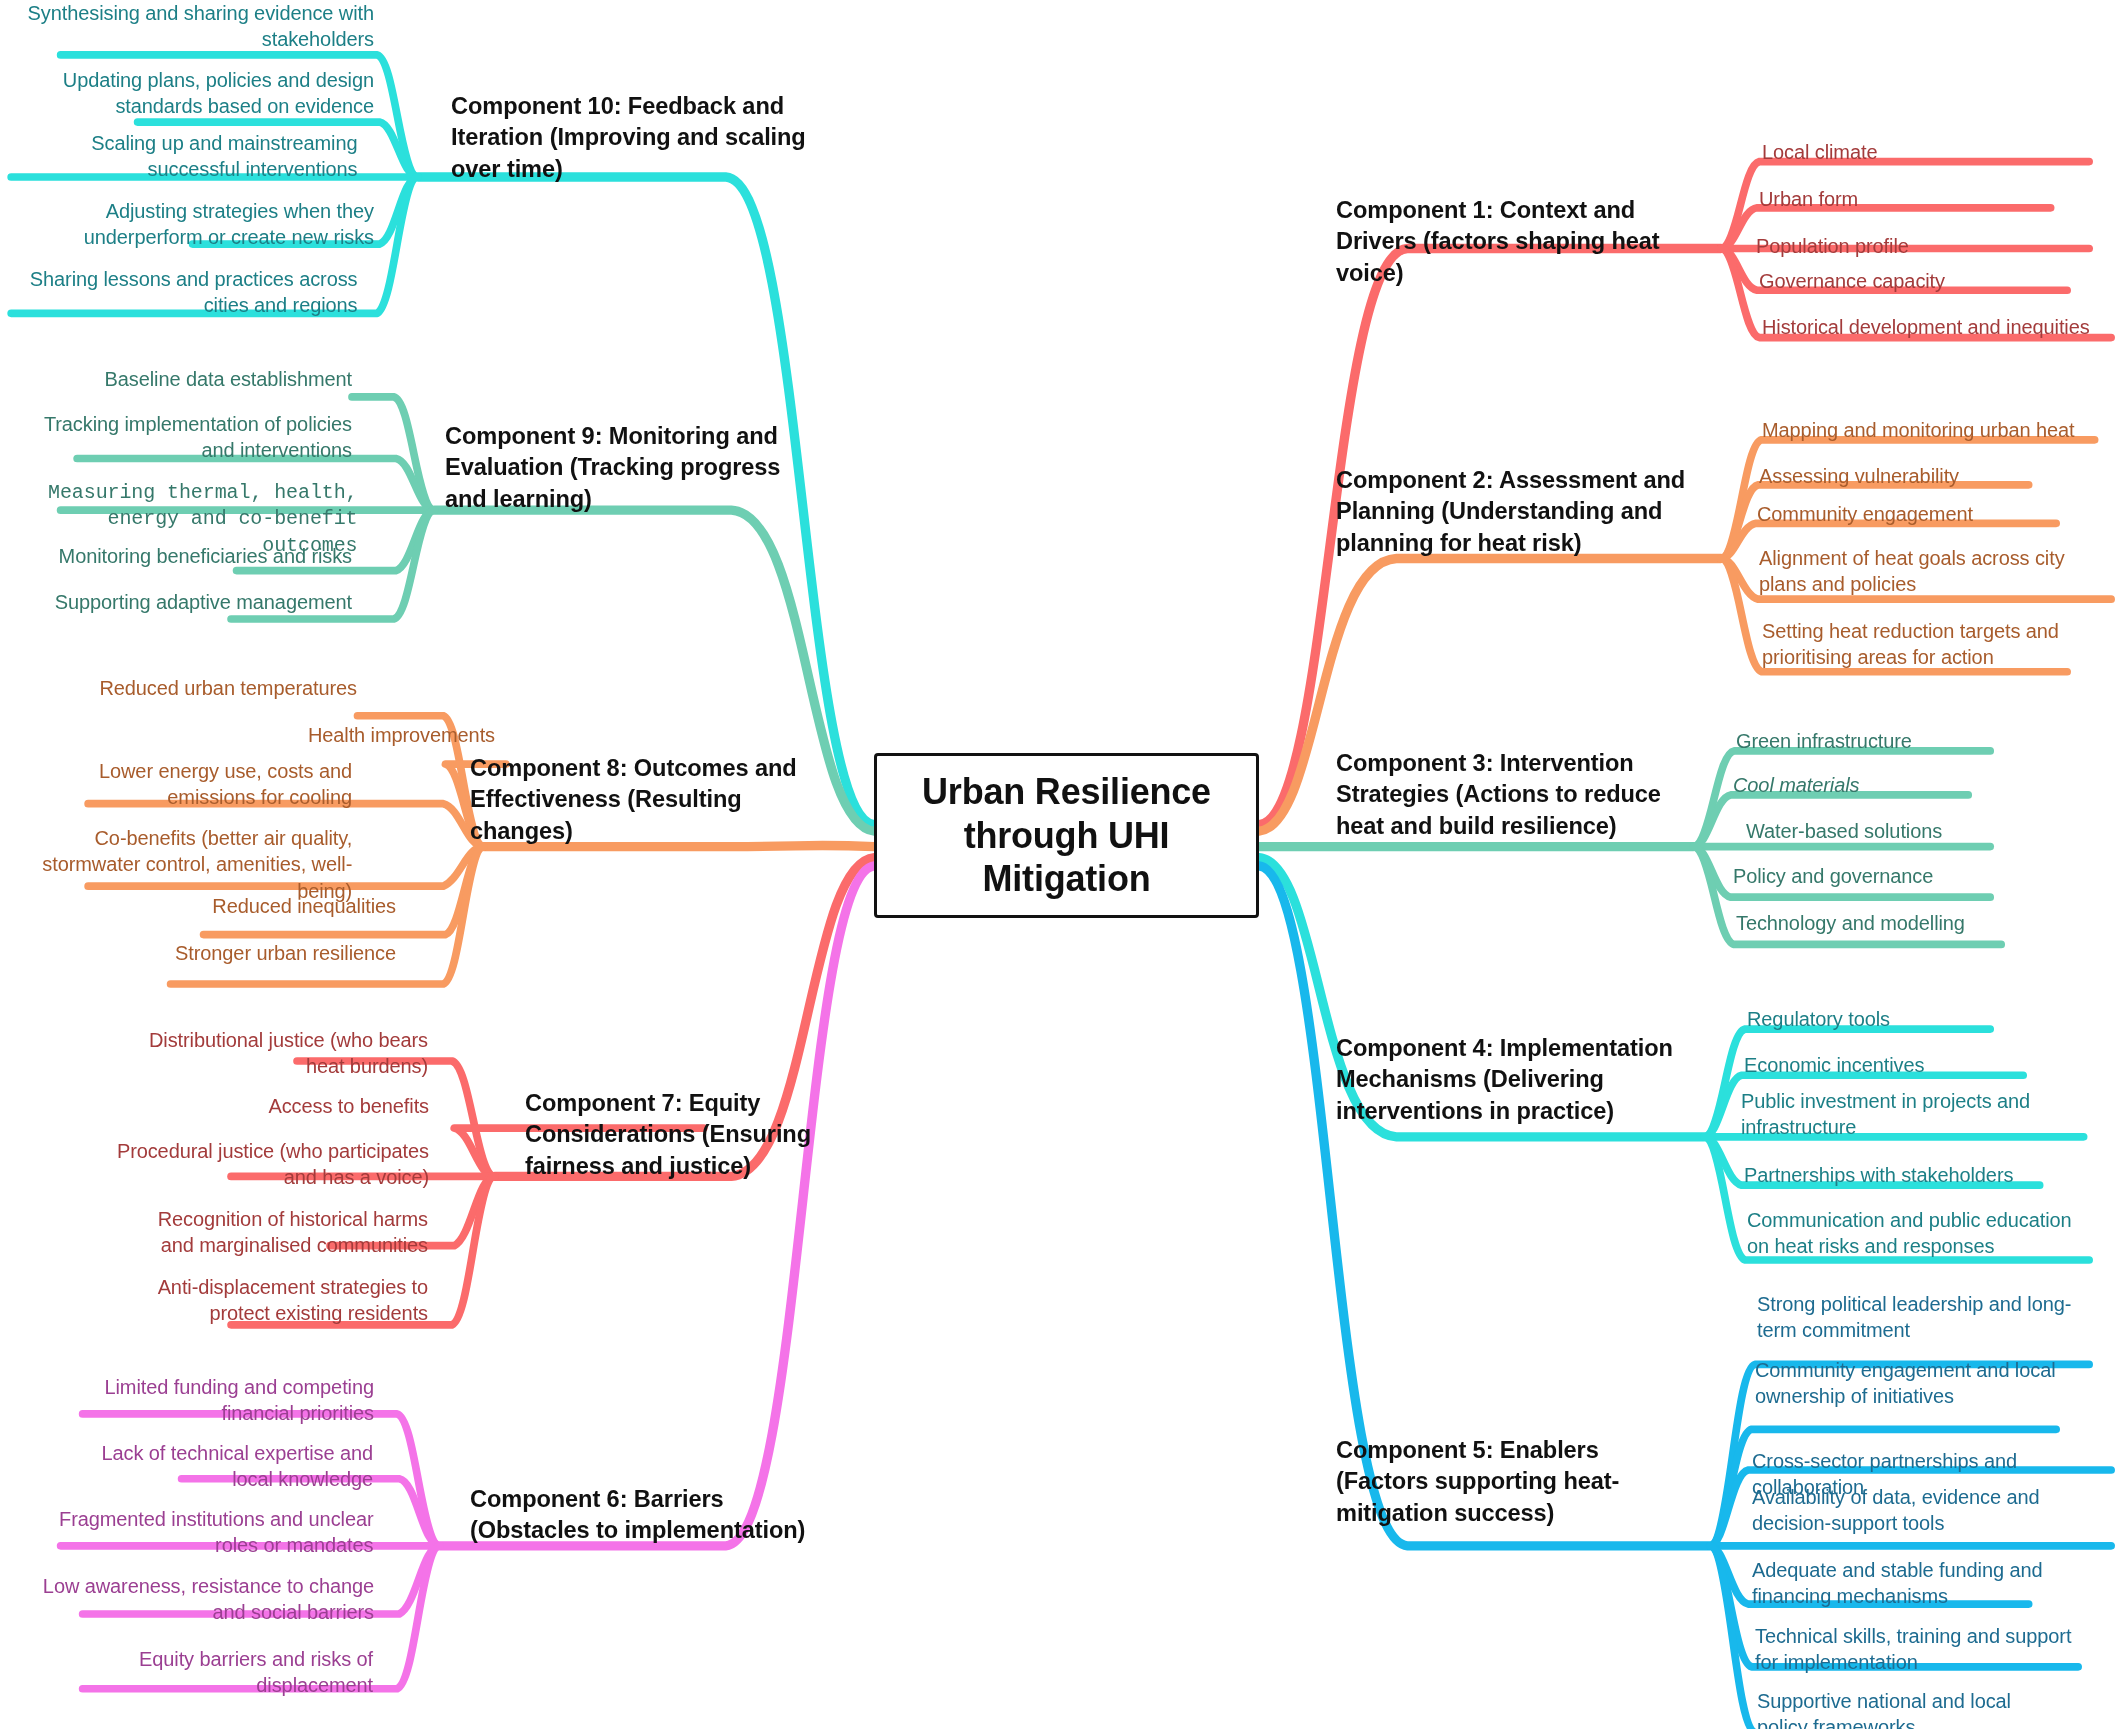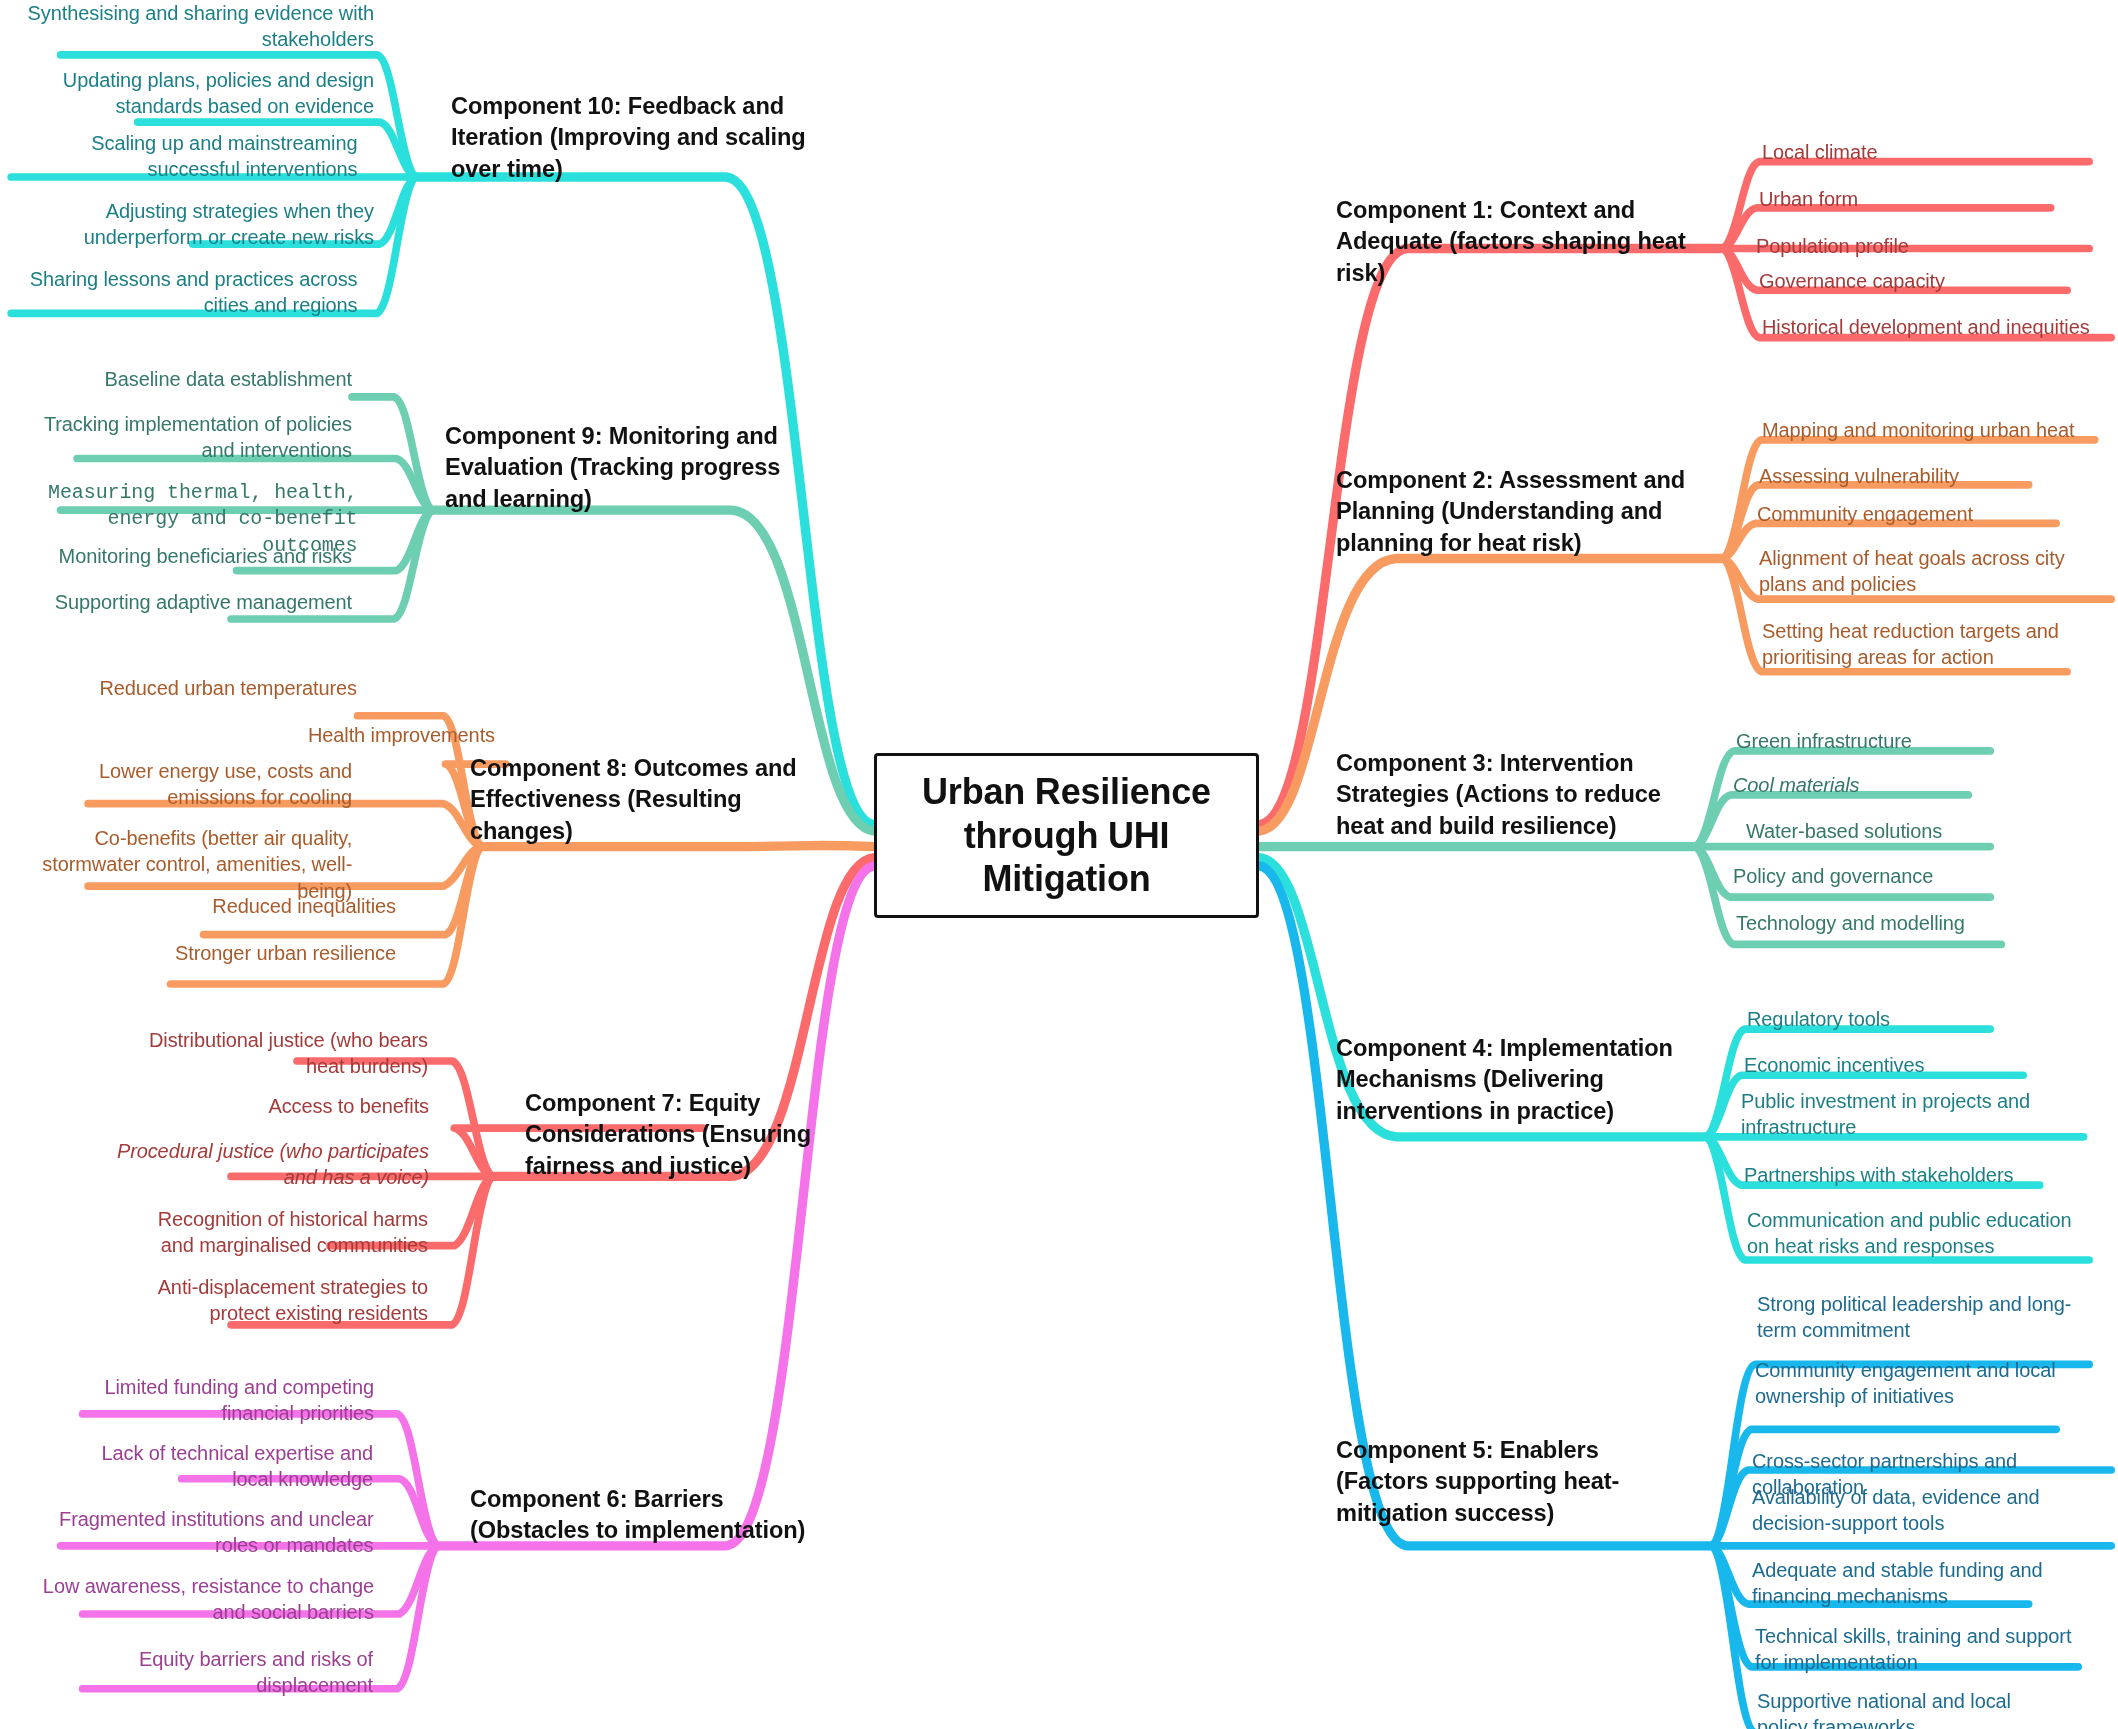--- a/index.html
+++ b/index.html
@@ -142,21 +142,21 @@
       <path d="M800,2812 L110,2812" stroke="#F473E8" stroke-width="14"></path>
       <path d="M800,2812 C768,2812 758,2920 726,2936 L150,2936" stroke="#F473E8" stroke-width="14"></path>
       <path d="M800,2812 C766,2812 756,3060 722,3072 L150,3072" stroke="#F473E8" stroke-width="14"></path>
     </g>
   </svg>
 
   <div class="central">
     <div class="central-label">Urban Resilience through UHI Mitigation</div>
   </div>
 
-  <div class="comp right" style="left:1336px;top:195px;width:374px;">Component 1: Context and Adequate (factors shaping heat risk)</div>
+  <div class="comp right" style="left:1336px;top:195px;width:374px;">Component 1: Context and Drivers (factors shaping heat voice)</div>
 
   <div class="comp right" style="left:1336px;top:465px;width:352px;">Component 2: Assessment and Planning (Understanding and planning for heat risk)</div>
 
   <div class="comp right" style="left:1336px;top:748px;width:341px;">Component 3: Intervention Strategies (Actions to reduce heat and build resilience)</div>
 
   <div class="comp right" style="left:1336px;top:1033px;width:352px;">Component 4: Implementation Mechanisms (Delivering interventions in practice)</div>
 
   <div class="comp right" style="left:1336px;top:1435px;width:357px;">Component 5: Enablers (Factors supporting heat-mitigation success)</div>
 
   <div class="comp left" style="left:451px;top:91px;width:363px;">Component 10: Feedback and Iteration (Improving and scaling over time)</div>
@@ -215,21 +215,21 @@
 
   <div class="leaf l c-orange2" style="left:38px;top:675px;width:319px;">Reduced urban temperatures</div>
   <div class="leaf l c-orange2" style="left:176px;top:722px;width:319px;">Health improvements</div>
   <div class="leaf l c-orange2" style="left:11px;top:758px;width:341px;">Lower energy use, costs and emissions for cooling</div>
   <div class="leaf l c-orange2" style="left:8.2px;top:825px;width:344px;">Co-benefits (better air quality, stormwater control, amenities, well-being)</div>
   <div class="leaf l c-orange2" style="left:121px;top:893px;width:275px;">Reduced inequalities</div>
   <div class="leaf l c-orange2" style="left:88px;top:940px;width:308px;">Stronger urban resilience</div>
 
   <div class="leaf l c-red2" style="left:115px;top:1027px;width:313px;">Distributional justice (who bears heat burdens)</div>
   <div class="leaf l c-red2" style="left:220px;top:1093px;width:209px;">Access to benefits</div>
-  <div class="leaf l c-red2" style="left:88px;top:1138px;width:341px;font-style:italic;">Procedural justice (who participates and has a voice)</div>
+  <div class="leaf l c-red2" style="left:88px;top:1138px;width:341px;">Procedural justice (who participates and has a voice)</div>
   <div class="leaf l c-red2" style="left:126px;top:1206px;width:302px;">Recognition of historical harms and marginalised communities</div>
   <div class="leaf l c-red2" style="left:93px;top:1274px;width:335px;">Anti-displacement strategies to protect existing residents</div>
 
   <div class="leaf l c-magenta" style="left:30px;top:1374px;width:344px;">Limited funding and competing financial priorities</div>
   <div class="leaf l c-magenta" style="left:71px;top:1440px;width:302px;">Lack of technical expertise and local knowledge</div>
   <div class="leaf l c-magenta" style="left:27.5px;top:1506px;width:346px;">Fragmented institutions and unclear roles or mandates</div>
   <div class="leaf l c-magenta" style="left:30px;top:1573px;width:344px;">Low awareness, resistance to change and social barriers</div>
   <div class="leaf l c-magenta" style="left:38px;top:1646px;width:335px;">Equity barriers and risks of displacement</div>
 
 </div>

